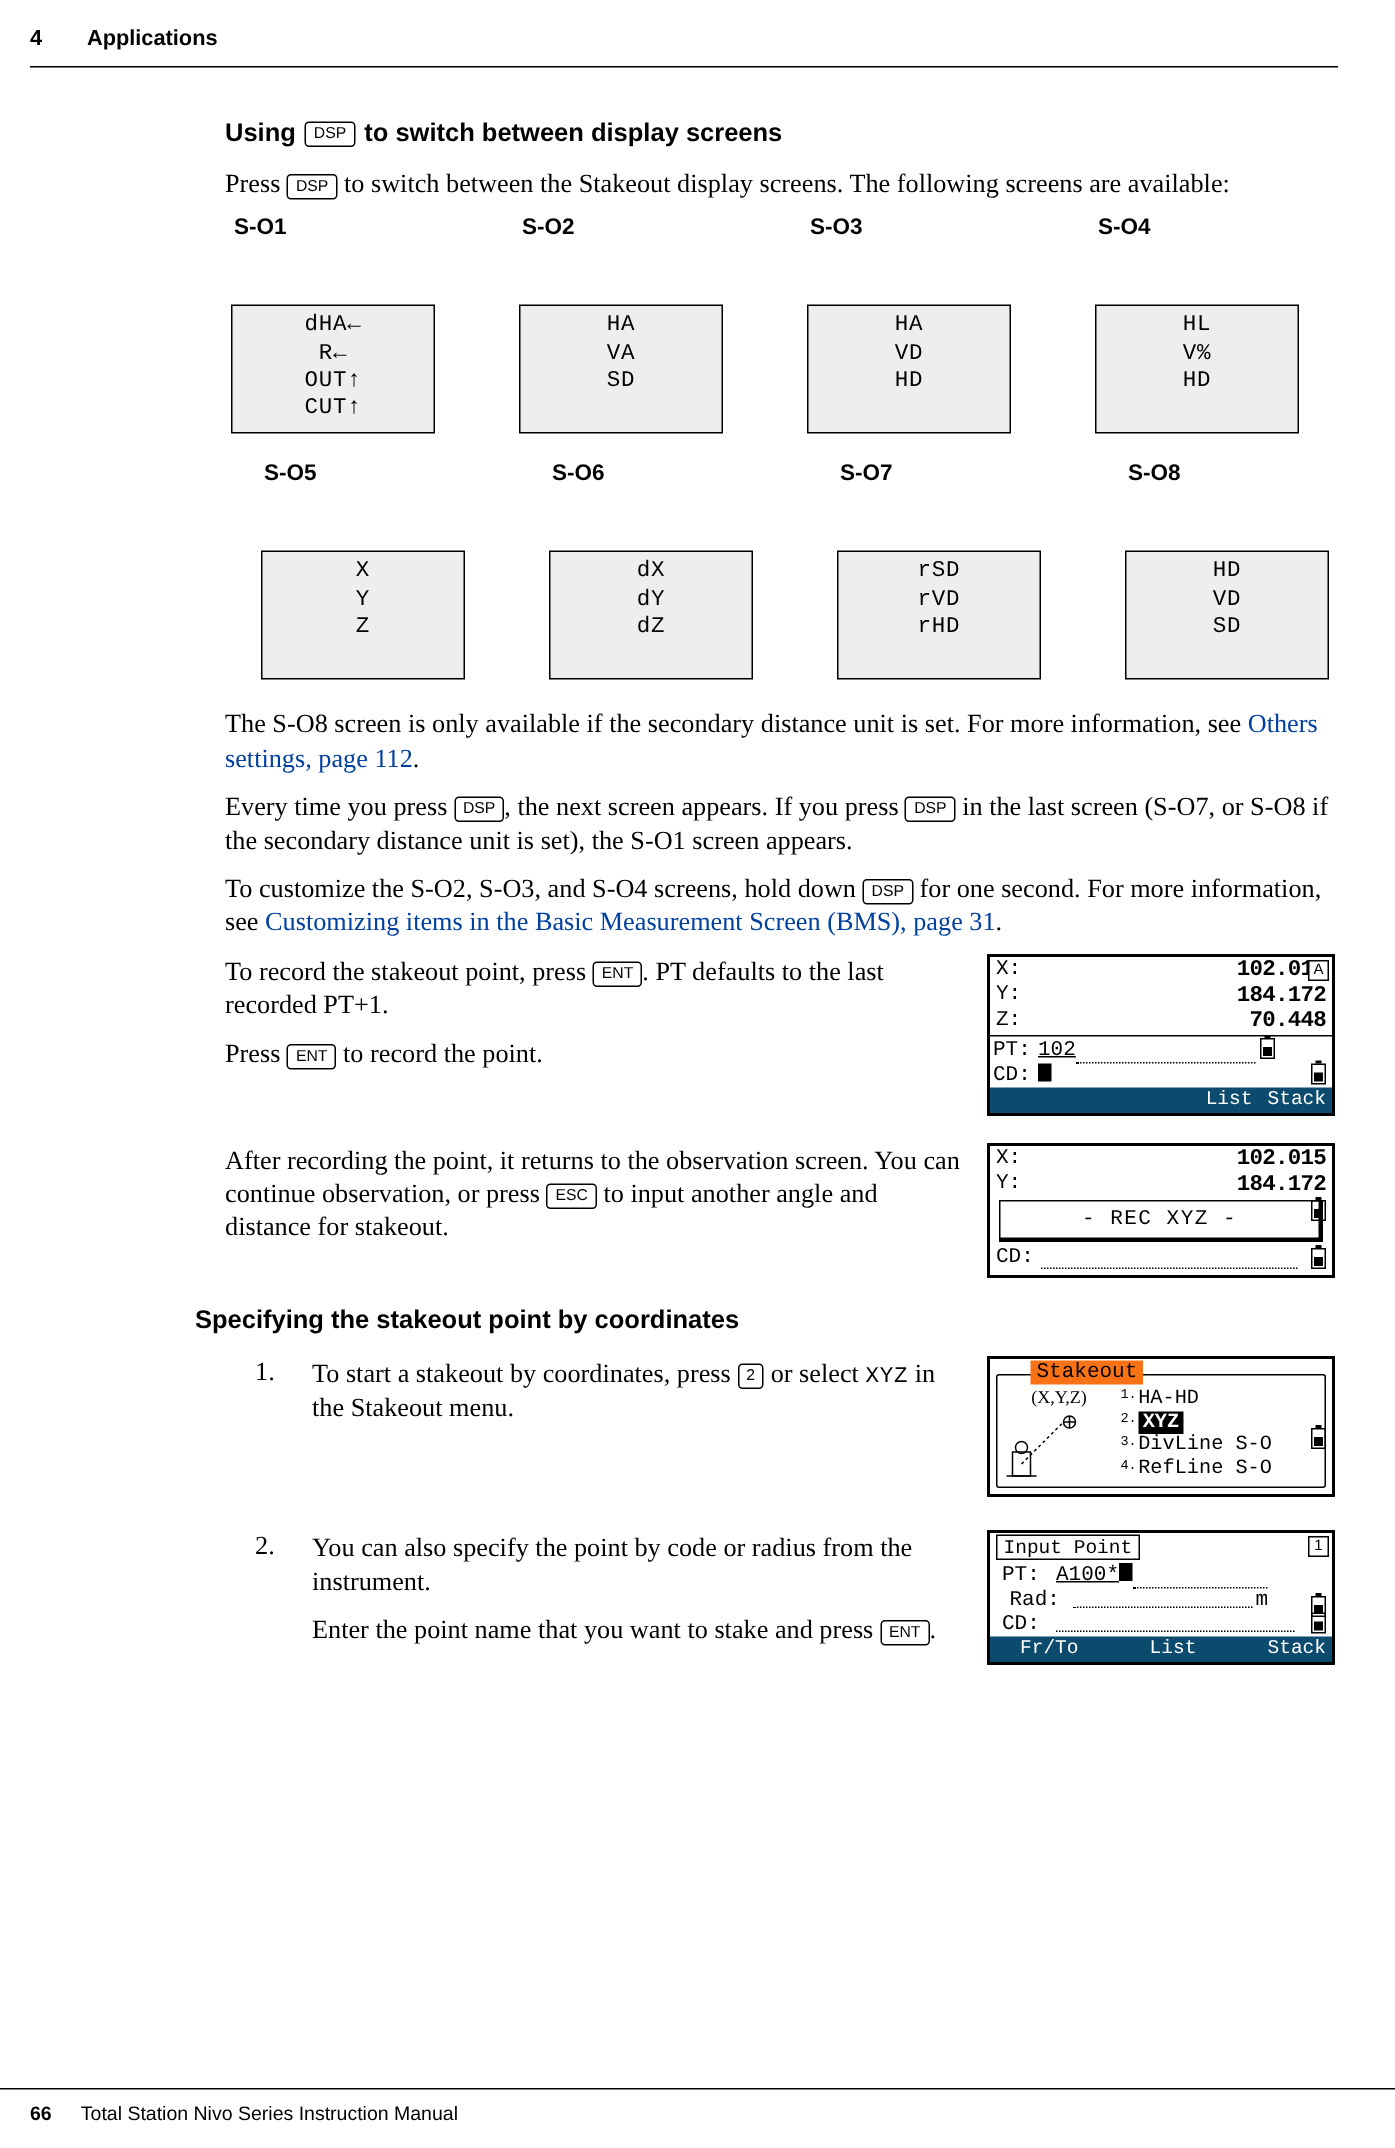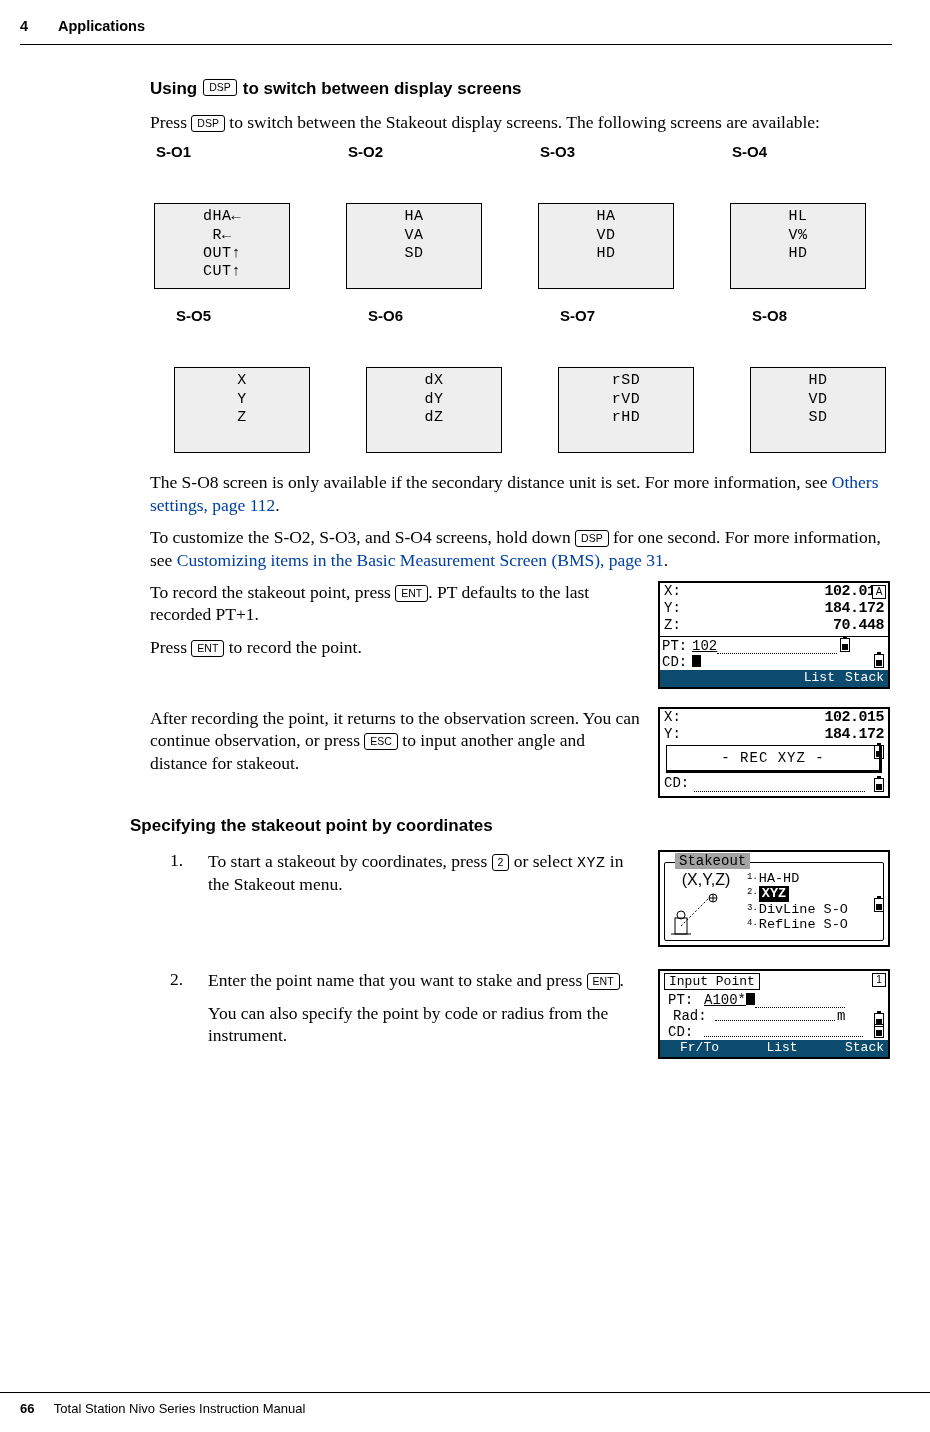--- a/index.html
+++ b/index.html
@@ -35,21 +35,21 @@
   .content {
     margin-left: 130px;
     max-width: 740px;
   }
   .h3 {
     font-family: Arial, Helvetica, sans-serif;
     font-weight: bold;
     font-size: 17px;
     margin: 0 0 12px 0;
     display: flex;
-    align-items: flex-start;
+    align-items: center;
     gap: 6px;
   }
   .para { margin: 0 0 10px 0; line-height: 1.28; }
   .keycap {
     display: inline-block;
     border: 1.2px solid #000;
     border-radius: 3px;
     padding: 0 5px;
     font-family: Arial, Helvetica, sans-serif;
     font-size: 10.5px;
@@ -179,36 +179,36 @@
   
   .menu-lcd-outer {
     position: relative;
   }
   .menu-frame {
     border: 1.5px solid #000;
     border-radius: 2px;
   }
   .menu-title {
     position: absolute;
-    top: -10px; left: 10px;
-    background: #a3a3a3;
+    top: -10px; left: 22px;
+    background: #f97316;
     padding: 0 4px;
     font-family: "Courier New", monospace;
     font-size: 14px;
   }
   .menu-body {
     display: flex;
     padding: 8px 4px 4px 4px;
     gap: 4px;
     align-items: flex-start;
   }
   .menu-icons {
     width: 74px;
-    font-family: Liberation Sans, sans-serif;
-    font-size: 16px;
+    font-family: Liberation Serif, serif;
+    font-size: 12px;
     text-align: center;
     line-height: 1.1;
   }
   .menu-items { flex: 1; font-family: "Courier New", monospace; font-size: 13.5px; }
   .menu-items .sup { font-size: 9px; vertical-align: 3px; margin-right: 1px;}
   .menu-items .inv {
     display: inline-block;
     background: #000; color: #fff;
     padding: 0 3px;
     font-weight: bold;
@@ -332,20 +332,23 @@
           <div>VD</div>
           <div>SD</div>
         </div>
       </div>
     </div>
 
     <p class="para">
       <span>The S-O8 screen is only available if the secondary distance unit is set. For more information, see </span><span class="link">Others settings, page 112</span><span>.</span>
     </p>
 
+    <p class="para">
+      <span>Every time you press </span><span class="keycap">DSP</span><span>, the next screen appears. If you press </span><span class="keycap">DSP</span><span> in the last screen (S-O7, or S-O8 if the secondary distance unit is set), the S-O1 screen appears.</span>
+    </p>
 
     <p class="para">
       <span>To customize the S-O2, S-O3, and S-O4 screens, hold down </span><span class="keycap">DSP</span><span> for one second. For more information, see </span><span class="link">Customizing items in the Basic Measurement Screen (BMS), page 31</span><span>.</span>
     </p>
 
     <div class="split-row">
       <div class="text">
         <p class="para">
           <span>To record the stakeout point, press </span><span class="keycap">ENT</span><span>. PT defaults to the last recorded PT+1.</span>
         </p>
@@ -450,24 +453,24 @@
             </div>
             <div class="menu-batt"><span class="batt"></span></div>
           </div>
         </div>
       </div>
 
       <div class="numitem">
         <div class="num">2.</div>
         <div class="body split-row" style="margin-bottom:0;">
           <div class="text">
+            <p class="para">You can also specify the point by code or radius from the instrument.</p>
             <p class="para para-block">
               <span>Enter the point name that you want to stake and press </span><span class="keycap">ENT</span><span>.</span>
             </p>
-            <p class="para">You can also specify the point by code or radius from the instrument.</p>
           </div>
           <div class="lcd">
             <div class="corner-badge" style="color:#000;">1</div>
             <div style="padding:2px 4px;">
               <span style="border:1.3px solid #000; padding:0 4px; font-family:'Courier New',monospace; font-size:13px;">Input Point</span>
             </div>
             <div class="row" style="padding-left:8px;">
               <span class="l" style="width:36px;">PT:</span>
               <span><span style="text-decoration: underline;">A100*</span><span class="cursor-block"></span><span class="dot-input" style="width:90px;"></span></span>
             </div>

